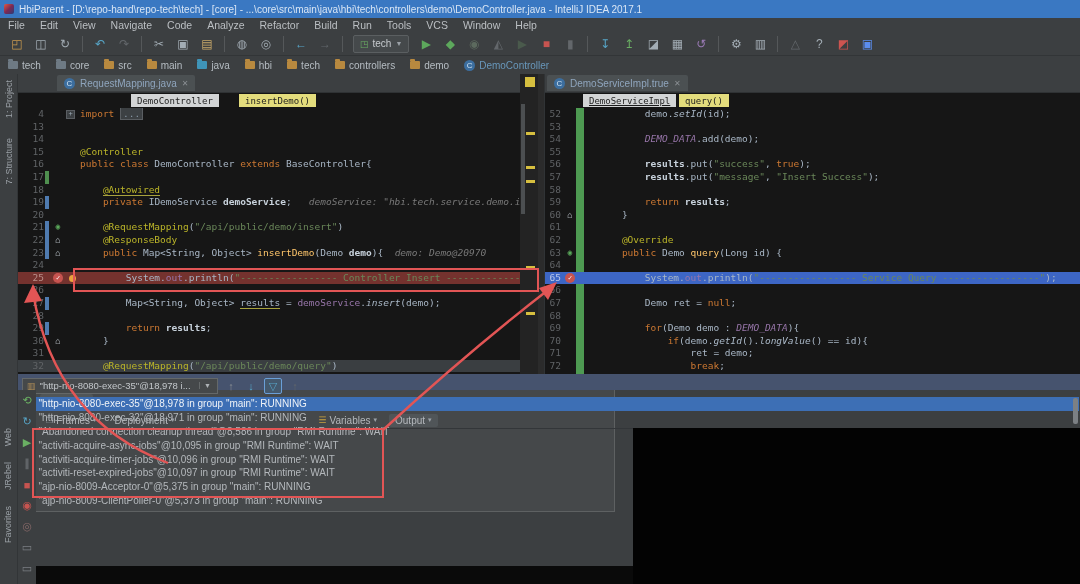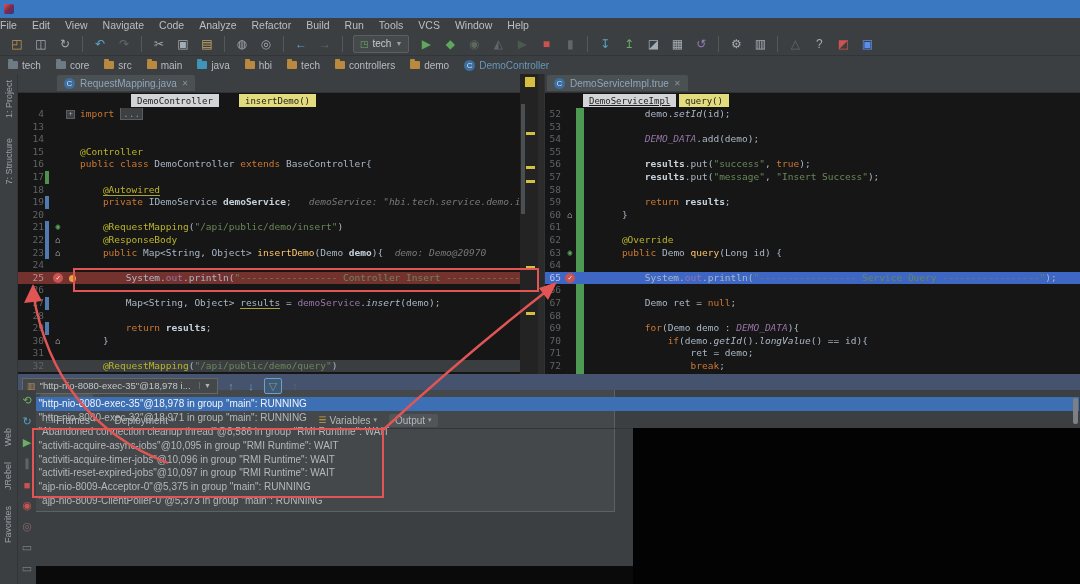--- a/index.html
+++ b/index.html
@@ -5,21 +5,21 @@
   html,body{margin:0;padding:0;background:#2b2b2b;}
   body{width:1080px;height:584px;position:relative;overflow:hidden;
        font-family:"Liberation Sans",sans-serif;-webkit-font-smoothing:antialiased;}
   .abs{position:absolute;}
   
   #titlebar{left:0;top:0;width:1080px;height:18px;background:#3a78c2;display:flex;align-items:center;
             color:#d9e6f5;font-size:10px;padding-left:4px;box-sizing:border-box;white-space:nowrap;overflow:hidden;}
   #appicon{width:10px;height:10px;margin-right:5px;border-radius:2px;
            background:linear-gradient(135deg,#e8553a 0%,#7a2a55 50%,#2a3c7a 100%);flex:0 0 auto;}
   #menubar{left:0;top:18px;width:1080px;height:14px;background:#3c3f41;display:flex;align-items:center;
-           color:#bbbfc3;font-size:10.5px;gap:15px;box-sizing:border-box;}
+           color:#bbbfc3;font-size:10.5px;gap:15px;padding-left:8px;box-sizing:border-box;}
   .menu-item{cursor:default;}
   #toolbar{left:0;top:32px;width:1080px;height:24px;background:#3c3f41;border-bottom:1px solid #323537;
            display:flex;align-items:center;padding-left:6px;box-sizing:border-box;gap:2px;}
   .tbico{width:22px;height:18px;display:flex;align-items:center;justify-content:center;font-size:12px;line-height:1;}
   .tbsep{width:1px;height:16px;background:#55585a;margin:0 4px;}
   #runchip{display:flex;align-items:center;gap:4px;background:#45494b;border:1px solid #5b5f61;border-radius:2px;
            height:16px;padding:0 6px;margin:0 4px;color:#c6cace;font-size:10px;}
   
   #navbar{left:0;top:56px;width:1080px;height:18px;background:#3c3f41;display:flex;align-items:center;gap:15px;
           padding-left:8px;box-sizing:border-box;font-size:10px;color:#b6bdc3;}
@@ -110,20 +110,21 @@
   #blackR{left:633px;top:428px;width:447px;height:156px;background:#030303;}
   #blackB{left:36px;top:566px;width:597px;height:18px;background:#0a0a0a;}
   
   #anno{left:0;top:0;width:1080px;height:584px;pointer-events:none;z-index:60;}
 </style>
 </head>
 <body>
 
 <div id="titlebar" class="abs">
   <span id="appicon"></span>
+  <span>HbiParent - [D:\repo-hand\repo-tech\tech] - [core] - ...\core\src\main\java\hbi\tech\controllers\demo\DemoController.java - IntelliJ IDEA 2017.1</span>
 </div>
 
 <div id="menubar" class="abs">
     <span class="menu-item">File</span>
     <span class="menu-item">Edit</span>
     <span class="menu-item">View</span>
     <span class="menu-item">Navigate</span>
     <span class="menu-item">Code</span>
     <span class="menu-item">Analyze</span>
     <span class="menu-item">Refactor</span>

